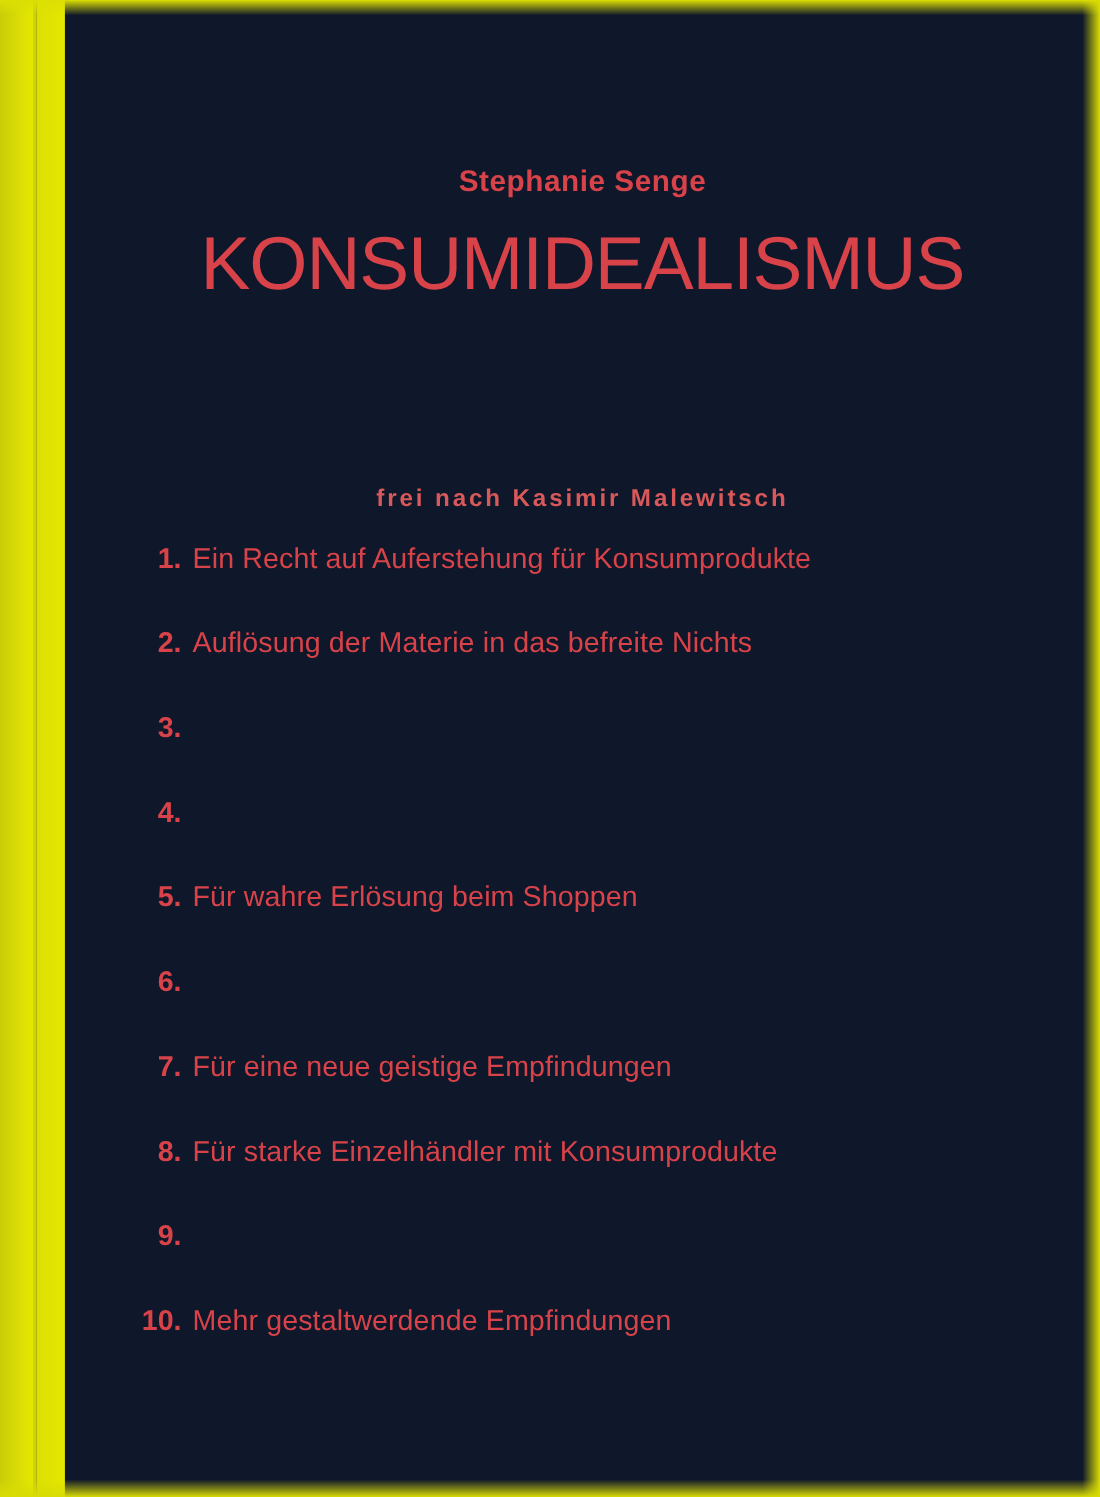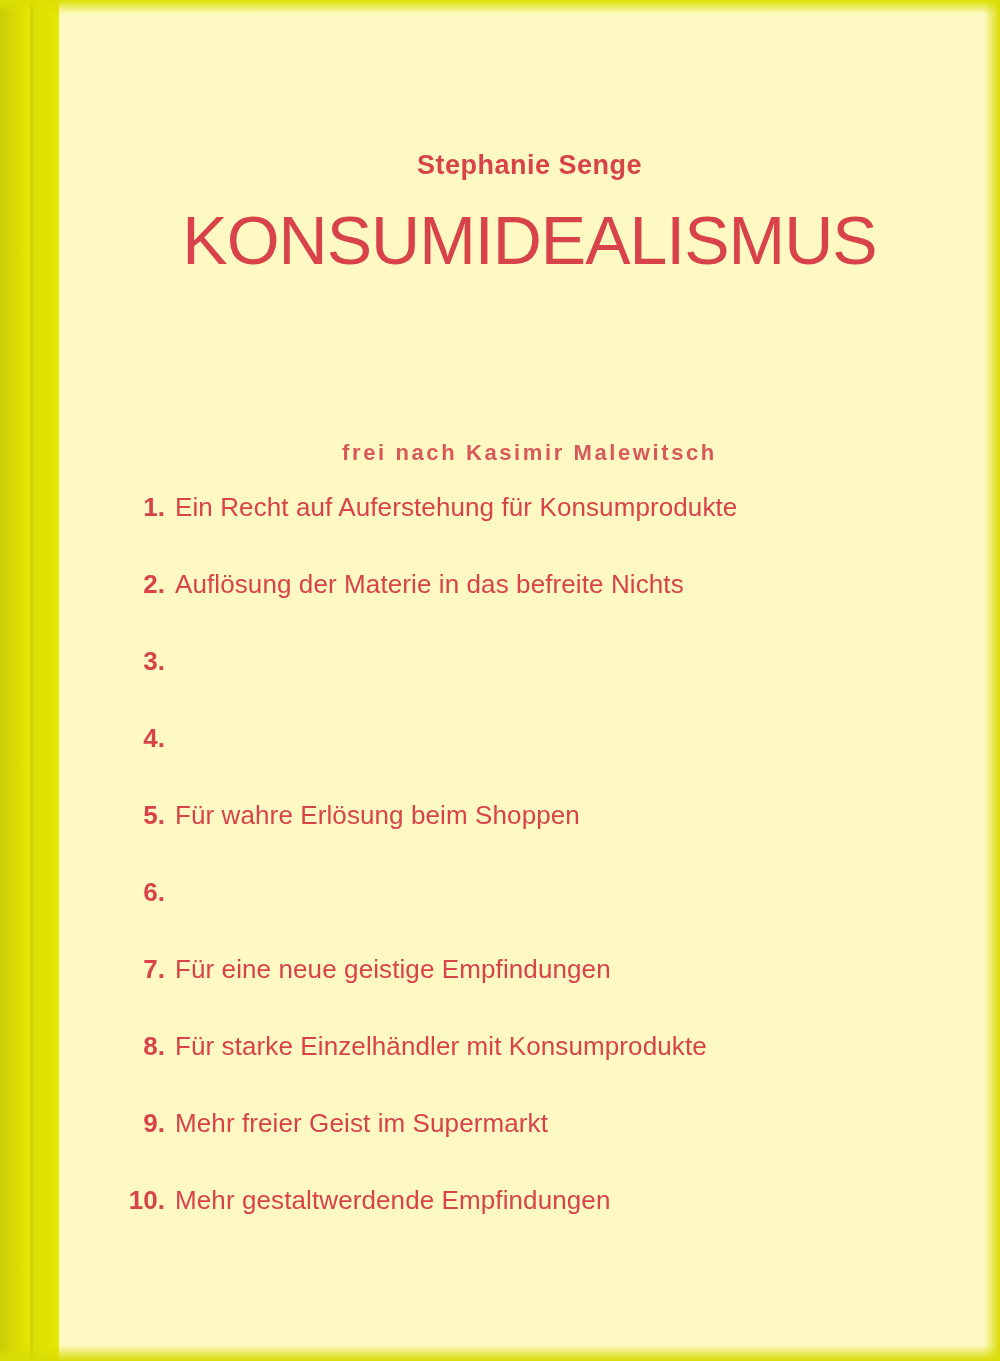--- a/index.html
+++ b/index.html
@@ -11,21 +11,21 @@
     width: 1000px;
     height: 1361px;
     overflow: hidden;
     font-family: "Liberation Sans", sans-serif;
   }
 
   .book {
     position: relative;
     width: 1000px;
     height: 1361px;
-    background: #fef9c3;
+    background: #0f172a;
     overflow: hidden;
   }
 
   
   .spine-outer {
     position: absolute;
     left: 0;
     top: 0;
     width: 30px;
     height: 100%;
@@ -182,21 +182,20 @@
       <div class="item">
         <div class="item-num">7.</div>
         <div class="item-text">Für eine neue geistige Empfindungen</div>
       </div>
       <div class="item">
         <div class="item-num">8.</div>
         <div class="item-text">Für starke Einzelhändler mit Konsumprodukte</div>
       </div>
       <div class="item">
         <div class="item-num">9.</div>
-        <div class="item-text">Mehr freier Geist im Supermarkt</div>
       </div>
       <div class="item">
         <div class="item-num">10.</div>
         <div class="item-text">Mehr gestaltwerdende Empfindungen</div>
       </div>
     </div>
   </div>
 </div>
 
 </body></html>

